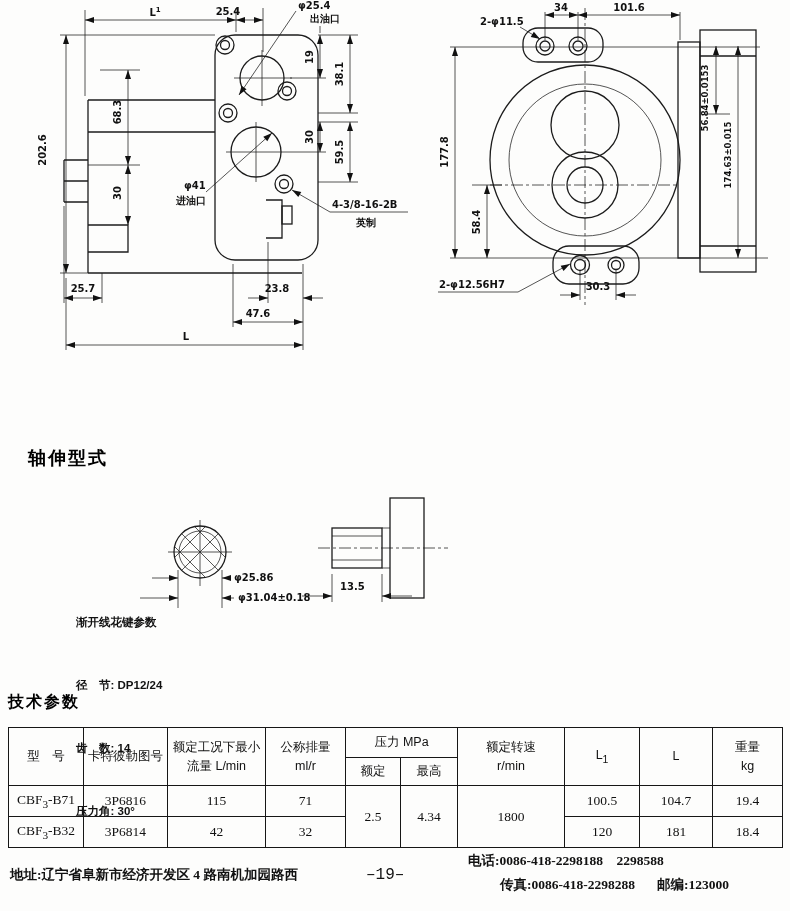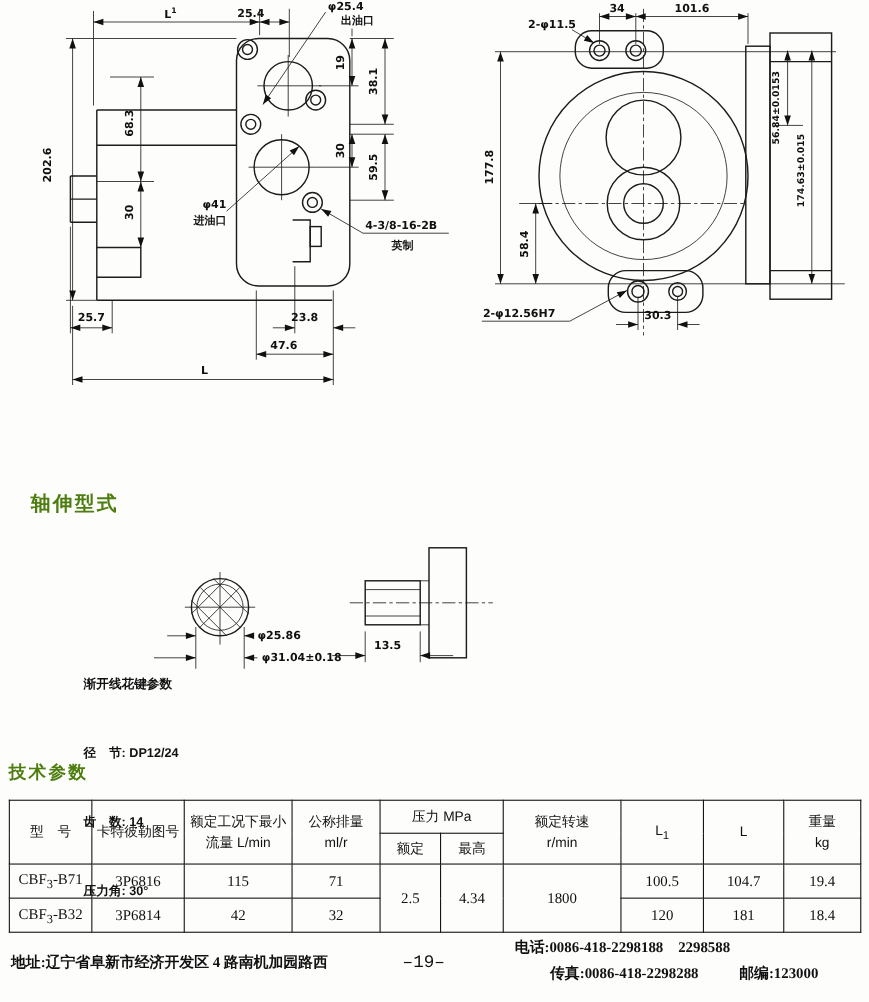--- a/index.html
+++ b/index.html
@@ -8,21 +8,21 @@
   .abs{position:absolute}
   
   svg{overflow:hidden}
   svg text{font-family:"DejaVu Sans",sans-serif;font-weight:700;font-size:10px;fill:#111}
   svg text.sm{font-size:8.5px}
   .ol{fill:none;stroke:#1c1c1c;stroke-width:1.3}
   .tl{fill:none;stroke:#1c1c1c;stroke-width:0.75}
   .cl{stroke-dasharray:12 3 3 3}
   svg marker path{fill:#111;stroke:none}
   
-  .sec-h{position:absolute;font-weight:700;color:#4d7c0f}
+  .sec-h{position:absolute;font-weight:700;color:#000000}
   #shaft-h{left:28px;top:446px;font-size:18px;letter-spacing:2px}
   #table-h{left:8px;top:692px;font-size:16px;letter-spacing:2px}
   
   .spline-params{position:absolute;left:76px;top:570px;font-size:11.5px;font-weight:700;
                  line-height:21px;white-space:pre}
   
   .spec{position:absolute;left:8px;top:727px;width:774px;border-collapse:collapse;
         table-layout:fixed;text-align:center}
   .spec th,.spec td{border:1.6px solid #161616;padding:0;font-weight:400;vertical-align:middle}
   .spec th{font-size:12.5px;line-height:1.45}
@@ -297,13 +297,13 @@
     <td>181</td>
     <td>18.4</td>
   </tr>
 </tbody>
   </table>
 
 <div class="foot" style="left:10px;top:866px">地址:辽宁省阜新市经济开发区 4 路南机加园路西</div>
 <div id="pageno">–19–</div>
 <div class="foot" style="left:468px;top:852px">电话:0086-418-2298188    2298588</div>
 <div class="foot" style="left:500px;top:876px">传真:0086-418-2298288</div>
-<div class="foot" style="left:672px;top:876px">邮编:123000</div>
+<div class="foot" style="left:657px;top:876px">邮编:123000</div>
 
 </body></html>

